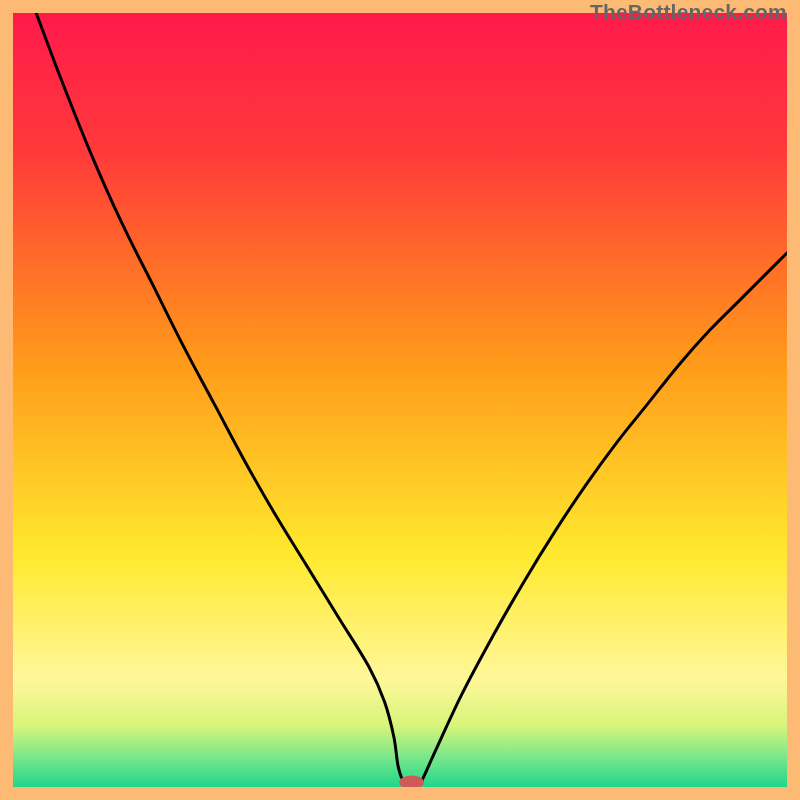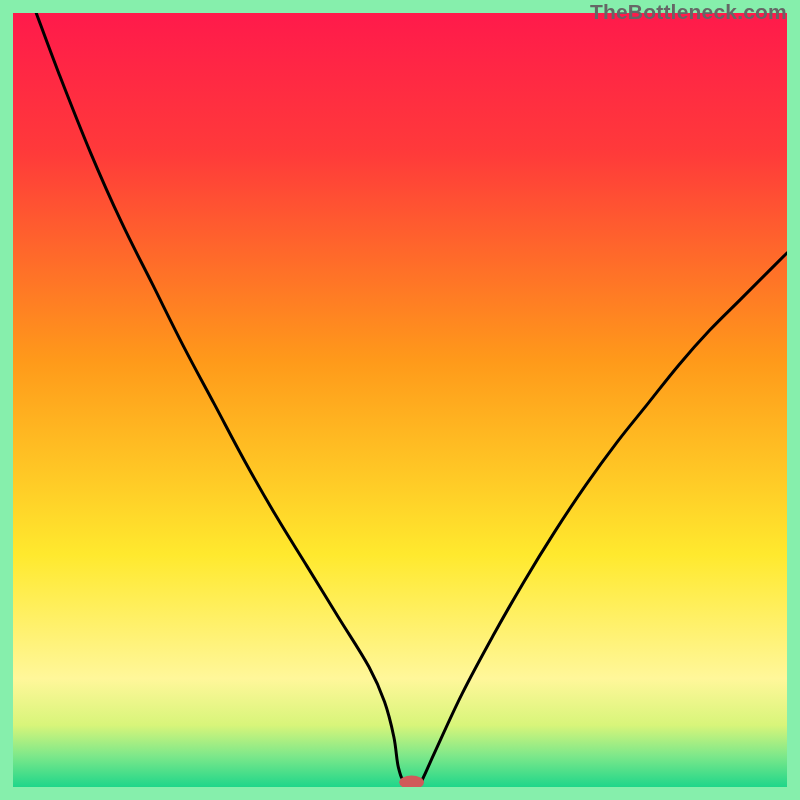--- a/index.html
+++ b/index.html
@@ -8,21 +8,21 @@
     width: 800px;
     height: 800px;
     overflow: hidden;
     font-family: Arial, Helvetica, sans-serif;
     background: #000;
   }
   .frame {
     position: relative;
     width: 800px;
     height: 800px;
-    background: #86efac;
+    background: #fdba74;
   }
   .plot-area {
     position: absolute;
     left: 13px;
     top: 13px;
     width: 774px;
     height: 774px;
     overflow: hidden;
   }
   .attribution {

